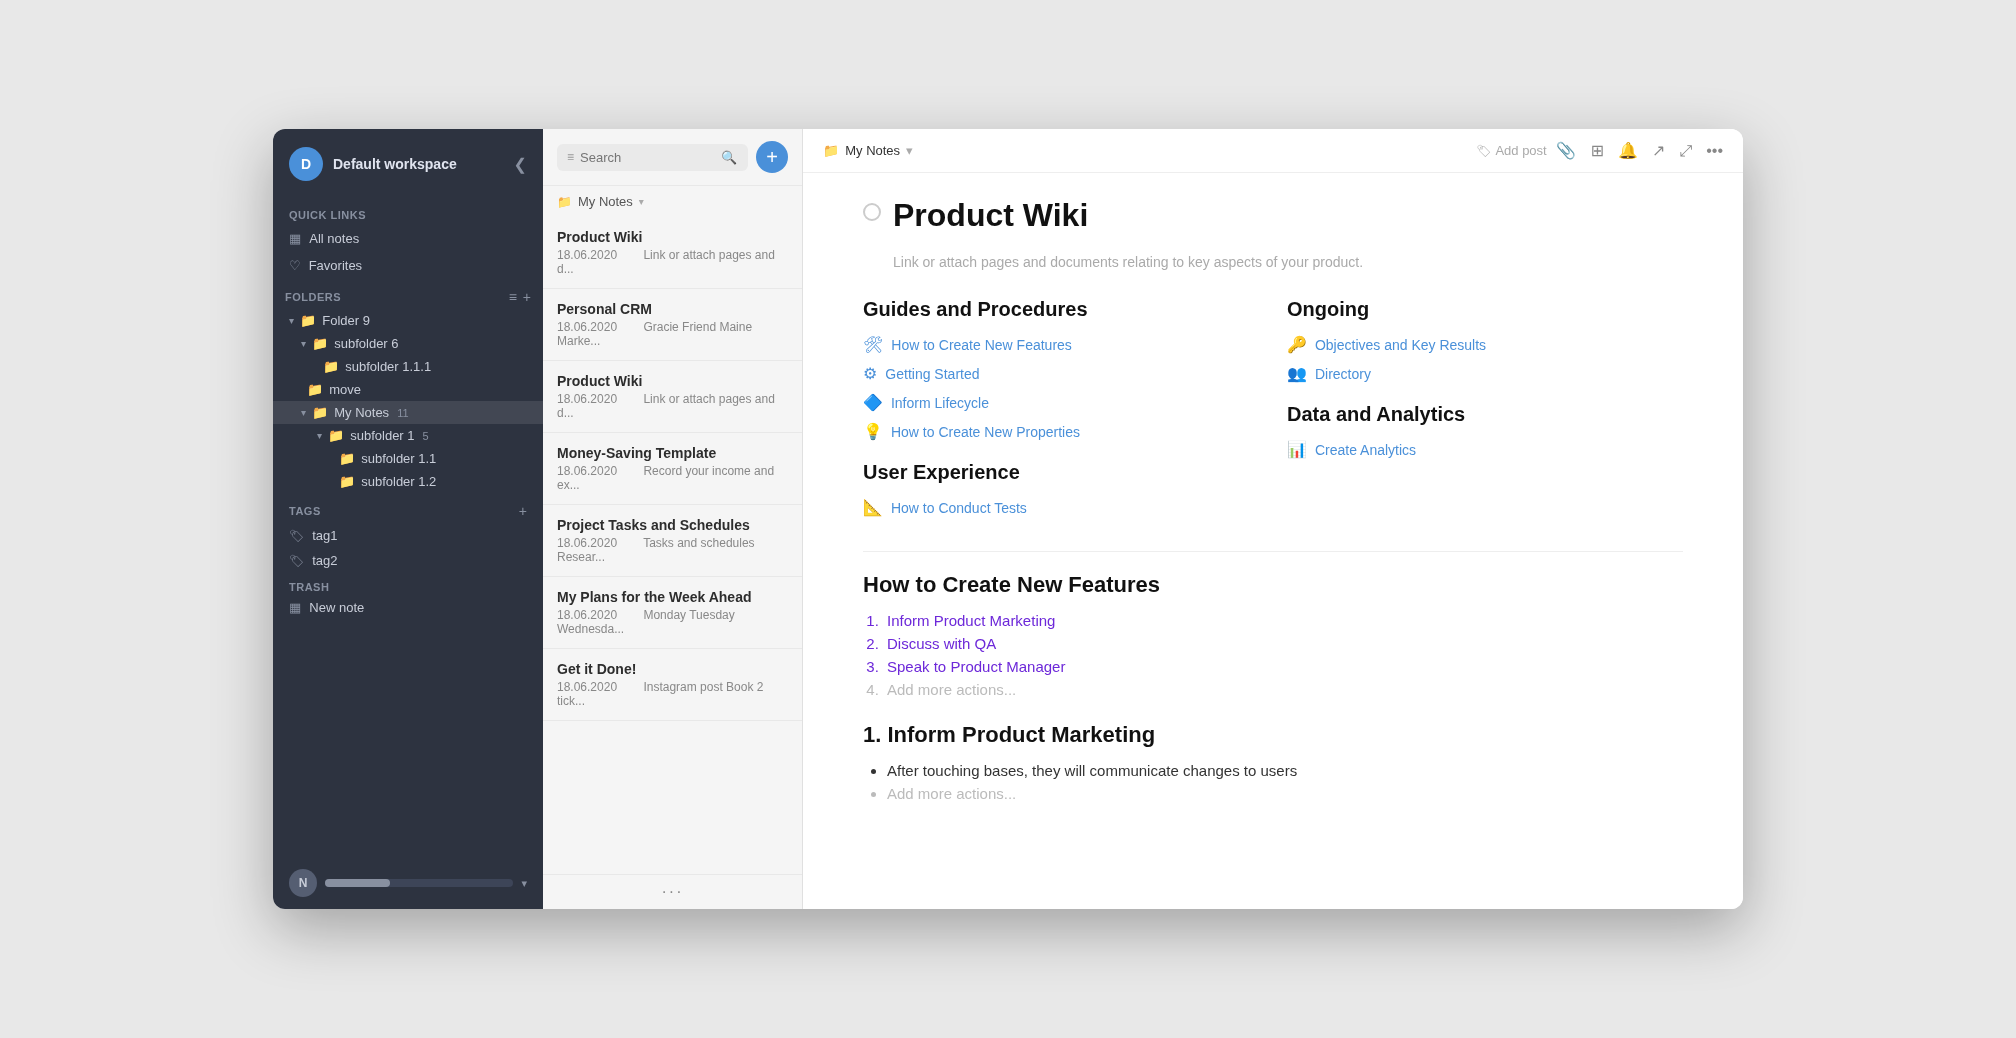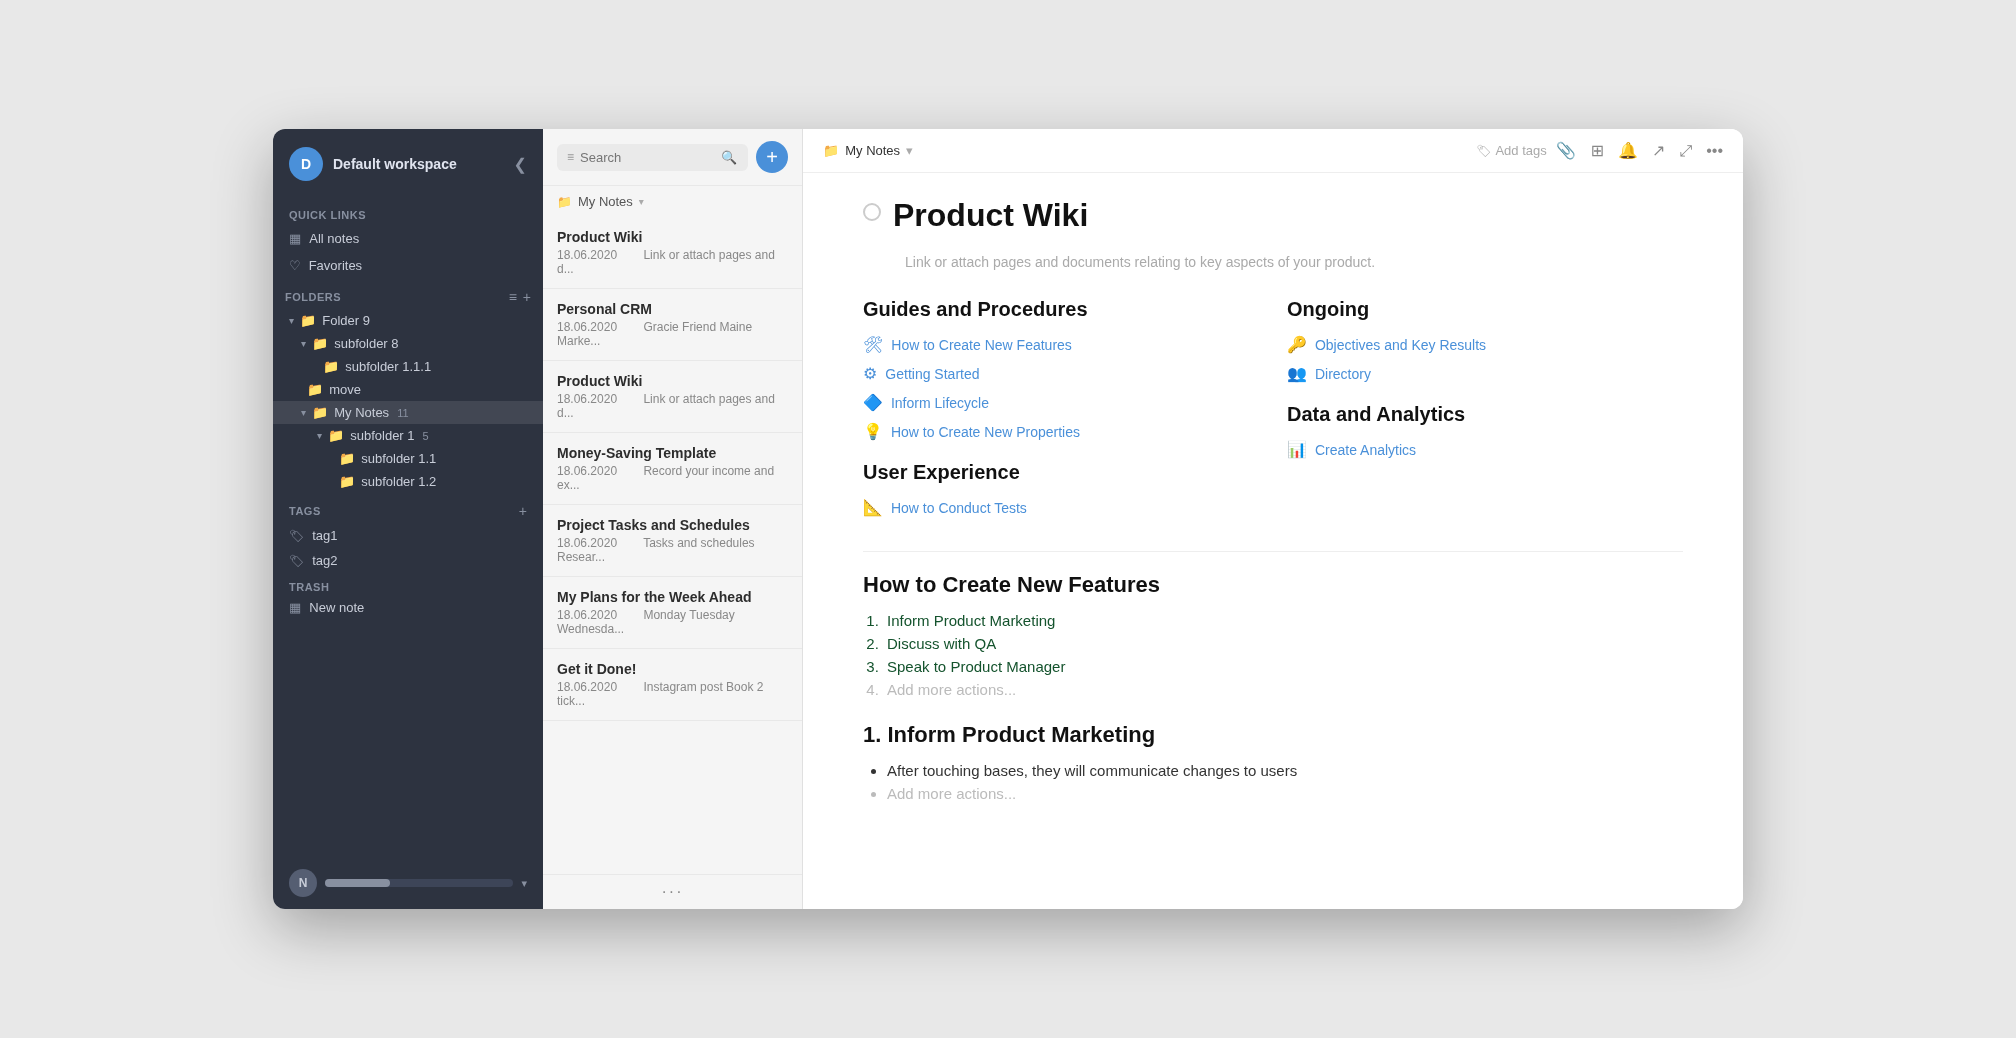--- a/index.html
+++ b/index.html
@@ -206,38 +206,38 @@
     .toolbar-actions span { cursor: pointer; }
 
     .main-scroll {
       flex: 1; overflow-y: auto; padding: 24px 60px;
     }
 
     .note-heading-area { margin-bottom: 20px; display: flex; align-items: flex-start; gap: 12px; }
     .note-circle { width: 18px; height: 18px; border: 2px solid #ccc; border-radius: 50%; margin-top: 6px; flex-shrink: 0; }
     .note-main-title { font-size: 32px; font-weight: 700; color: #111; }
 
-    .note-subtitle { font-size: 14px; color: #aaa; margin-bottom: 28px; margin-left: 42px; }
+    .note-subtitle { font-size: 14px; color: #aaa; margin-bottom: 28px; margin-left: 30px; }
 
     .two-col { display: flex; gap: 28px; margin-bottom: 24px; }
     .col { flex: 1; }
 
     .section-heading { font-size: 20px; font-weight: 700; color: #111; margin-bottom: 14px; }
     .link-item {
       display: flex; align-items: center; gap: 8px;
       margin-bottom: 10px; font-size: 14px; color: #4a90d9; cursor: pointer;
     }
     .link-emoji { font-size: 16px; }
 
     .section-divider { border: none; border-top: 1px solid #eee; margin: 20px 0; }
 
     .section-h2 { font-size: 22px; font-weight: 700; color: #111; margin-bottom: 14px; }
 
     .ordered-list { margin-left: 20px; }
-    .ordered-list li { font-size: 15px; color: #14532d; margin-bottom: 6px; padding-left: 4px; }
+    .ordered-list li { font-size: 15px; color: #6d28d9; margin-bottom: 6px; padding-left: 4px; }
     .ordered-list li.faded { color: #bbb; }
 
     .section-h3 { font-size: 22px; font-weight: 700; color: #111; margin-top: 24px; margin-bottom: 14px; }
 
     .bullet-list { margin-left: 24px; }
     .bullet-list li { font-size: 15px; color: #333; margin-bottom: 6px; list-style: disc; }
     .bullet-list li.faded { color: #bbb; }
 
     
     ::-webkit-scrollbar { width: 6px; }
@@ -275,21 +275,21 @@
     </div>
 
     <div class="tree-item indent-0">
       <span class="chevron">▾</span>
       <span class="folder-icon">📁</span>
       <span>Folder 9</span>
     </div>
     <div class="tree-item indent-1">
       <span class="chevron">▾</span>
       <span class="folder-icon">📁</span>
-      <span>subfolder 8</span>
+      <span>subfolder 6</span>
     </div>
     <div class="tree-item indent-2">
       <span class="chevron"> </span>
       <span class="folder-icon">📁</span>
       <span>subfolder 1.1.1</span>
     </div>
     <div class="tree-item indent-1">
       <span class="chevron"> </span>
       <span class="folder-icon">📁</span>
       <span>move</span>
@@ -420,21 +420,21 @@
 
   <div class="main-content">
     <div class="main-toolbar">
       <div class="breadcrumb-area">
         <span class="folder-ic">📁</span>
         <span class="bname">My Notes</span>
         <span class="chevron-ic">▾</span>
       </div>
       <div class="tag-area">
         <span class="tag-ic">🏷</span>
-        <span>Add tags</span>
+        <span>Add post</span>
       </div>
       <div class="toolbar-actions">
         <span>📎</span>
         <span>⊞</span>
         <span>🔔</span>
         <span>↗</span>
         <span>⤢</span>
         <span>•••</span>
       </div>
     </div>

